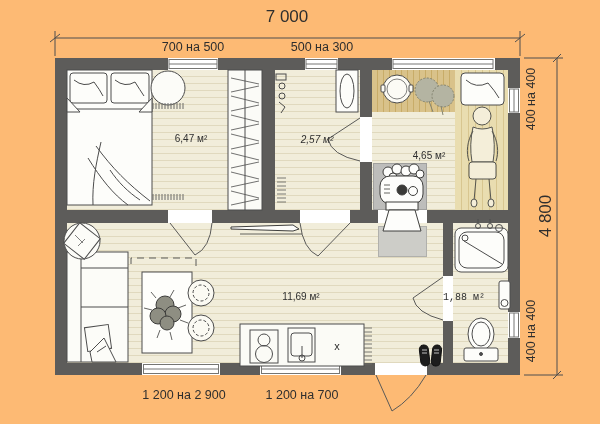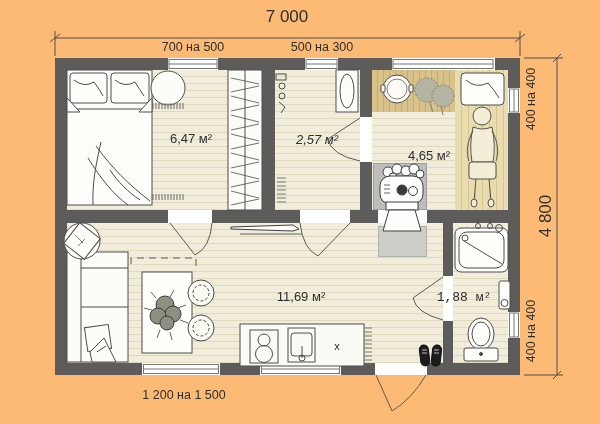--- a/index.html
+++ b/index.html
@@ -9,21 +9,21 @@
   .wall{background:#5d5c5a;}
   .gap{background:#ffffff;}
   .floor{background:repeating-linear-gradient(to bottom,#f1edda 0px,#f1edda 6px,#e0d9be 6px,#e0d9be 7px);}
   .bench-top{background:repeating-linear-gradient(to right,#d9c28a 0px,#d9c28a 5px,#c8ac68 5px,#c8ac68 6px);}
   .bench-side{background:repeating-linear-gradient(to right,#e9ddb0 0px,#e9ddb0 6px,#d8c690 6px,#d8c690 7px);}
   .pad{background:#bdbdbb;border:1px solid #a0a09e;box-sizing:border-box;}
   .pad2{background:#cdcdc8;border:1px solid #b0b0ac;box-sizing:border-box;}
   .lbl{position:absolute;color:#2e2e2e;white-space:nowrap;transform:translate(-50%,-50%);}
   .s13{font-size:12.5px;}
   .s17{font-size:17px;}
-  .s15{font-size:13px;}
+  .s15{font-size:10px;}
   .s11{font-size:11px;}
   .rot{transform:translate(-50%,-50%) rotate(-90deg);}
   svg{position:absolute;left:0;top:0;}
 </style>
 </head>
 <body>
 
 <div class="stage">
 
   <div class="abs floor" style="left:67px;top:70px;width:195px;height:140px;"></div>
@@ -270,21 +270,22 @@
   </svg>
 
   <div class="lbl s17" style="left:287px;top:17px;">7 000</div>
   <div class="lbl s13" style="left:193px;top:47px;">700 на 500</div>
   <div class="lbl s13" style="left:322px;top:47px;">500 на 300</div>
 
   <div class="lbl s17 rot" style="left:546px;top:216px;">4 800</div>
   <div class="lbl s13 rot" style="left:531px;top:99px;">400 на 400</div>
   <div class="lbl s13 rot" style="left:531px;top:331px;">400 на 400</div>
 
-  <div class="lbl s13" style="left:184px;top:395px;">1 200 на 1 500</div>
+  <div class="lbl s13" style="left:184px;top:395px;">1 200 на 2 900</div>
+  <div class="lbl s13" style="left:302px;top:395px;">1 200 на 700</div>
 
   <div class="lbl s15" style="left:191px;top:138px;">6,47 м²</div>
   <div class="lbl s15" style="left:317px;top:139px;font-style:italic;">2,57 м²</div>
   <div class="lbl s15" style="left:417px;top:155px;margin-left:12px;">4,65 м²</div>
   <div class="lbl s15" style="left:301px;top:296px;">11,69 м²</div>
   <div class="lbl s15" style="left:464px;top:297px;font-family:Liberation Mono, monospace;">1,88 м²</div>
 
   <div class="lbl s11" style="left:337px;top:346px;">х</div>
 </div>
 

